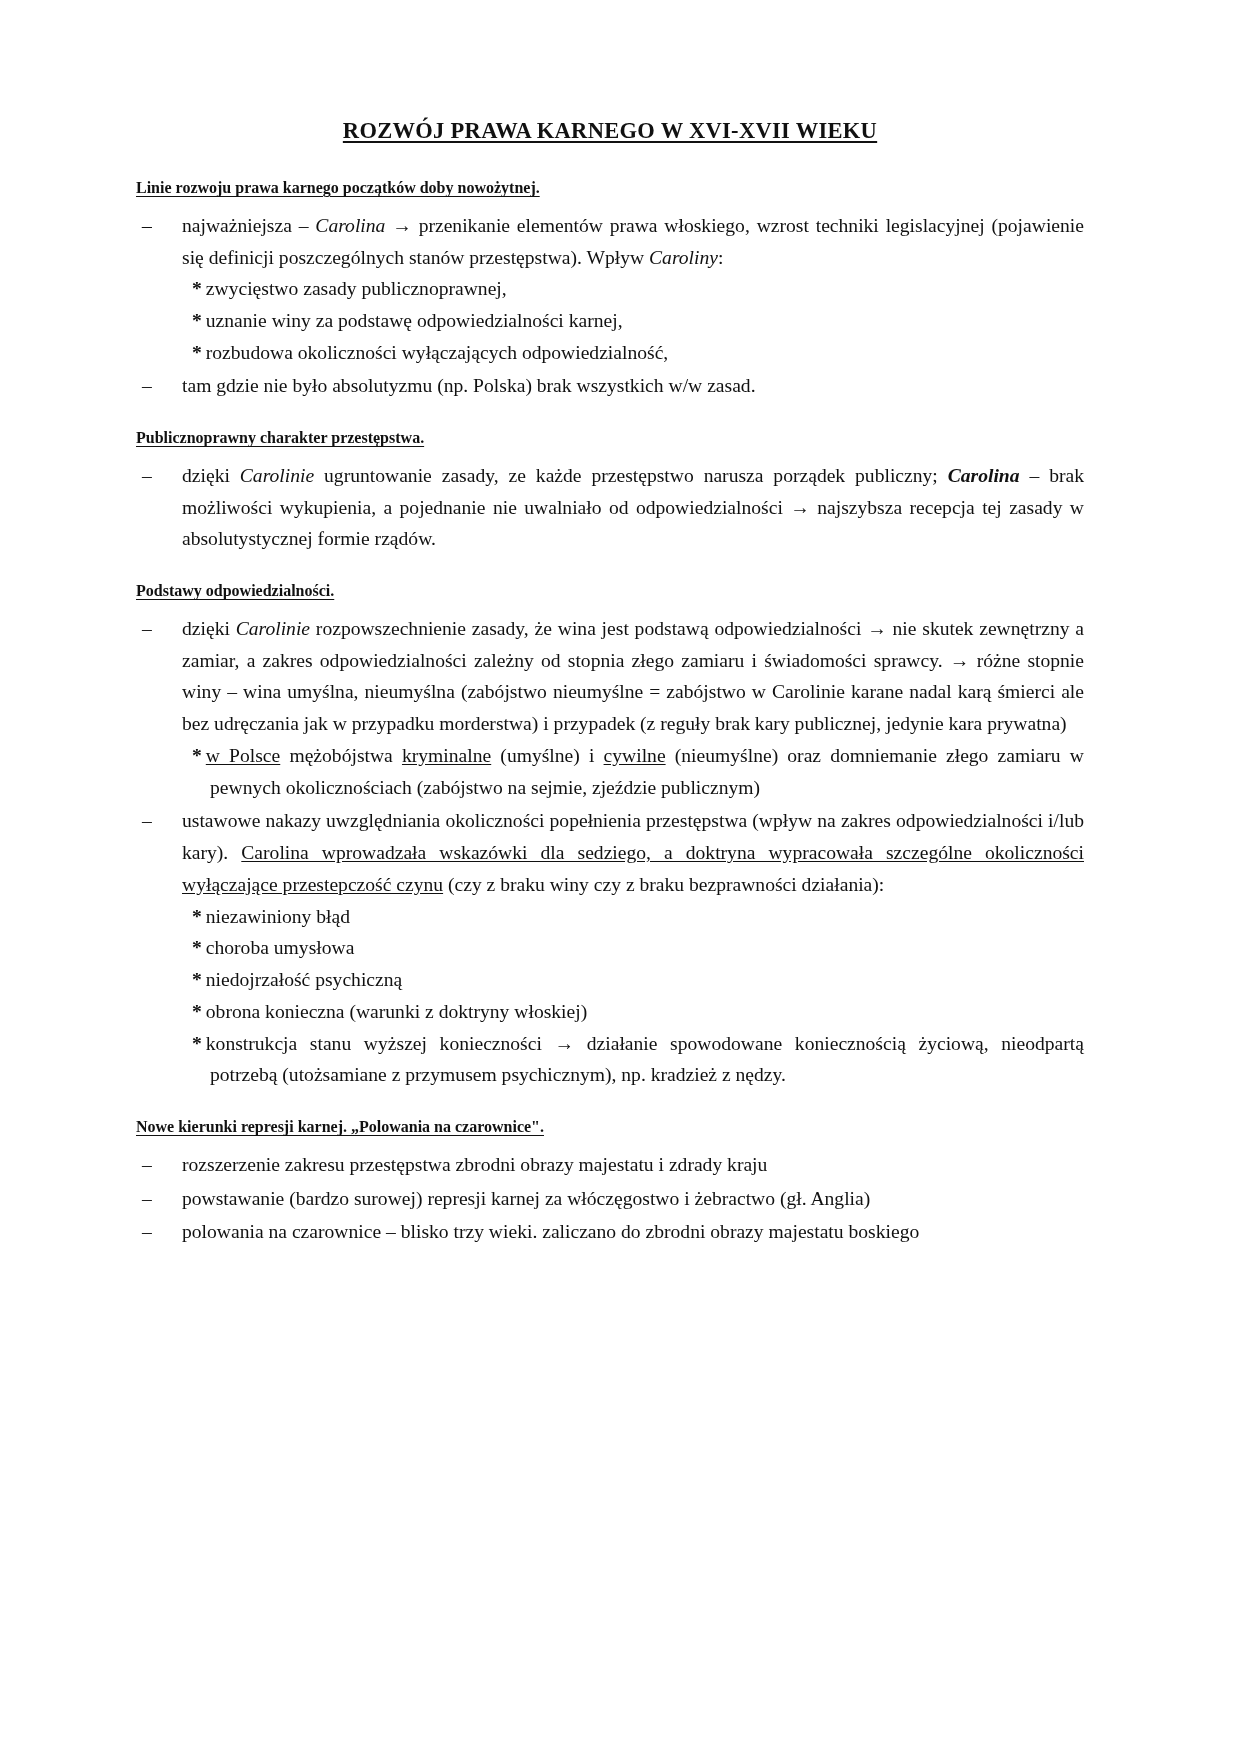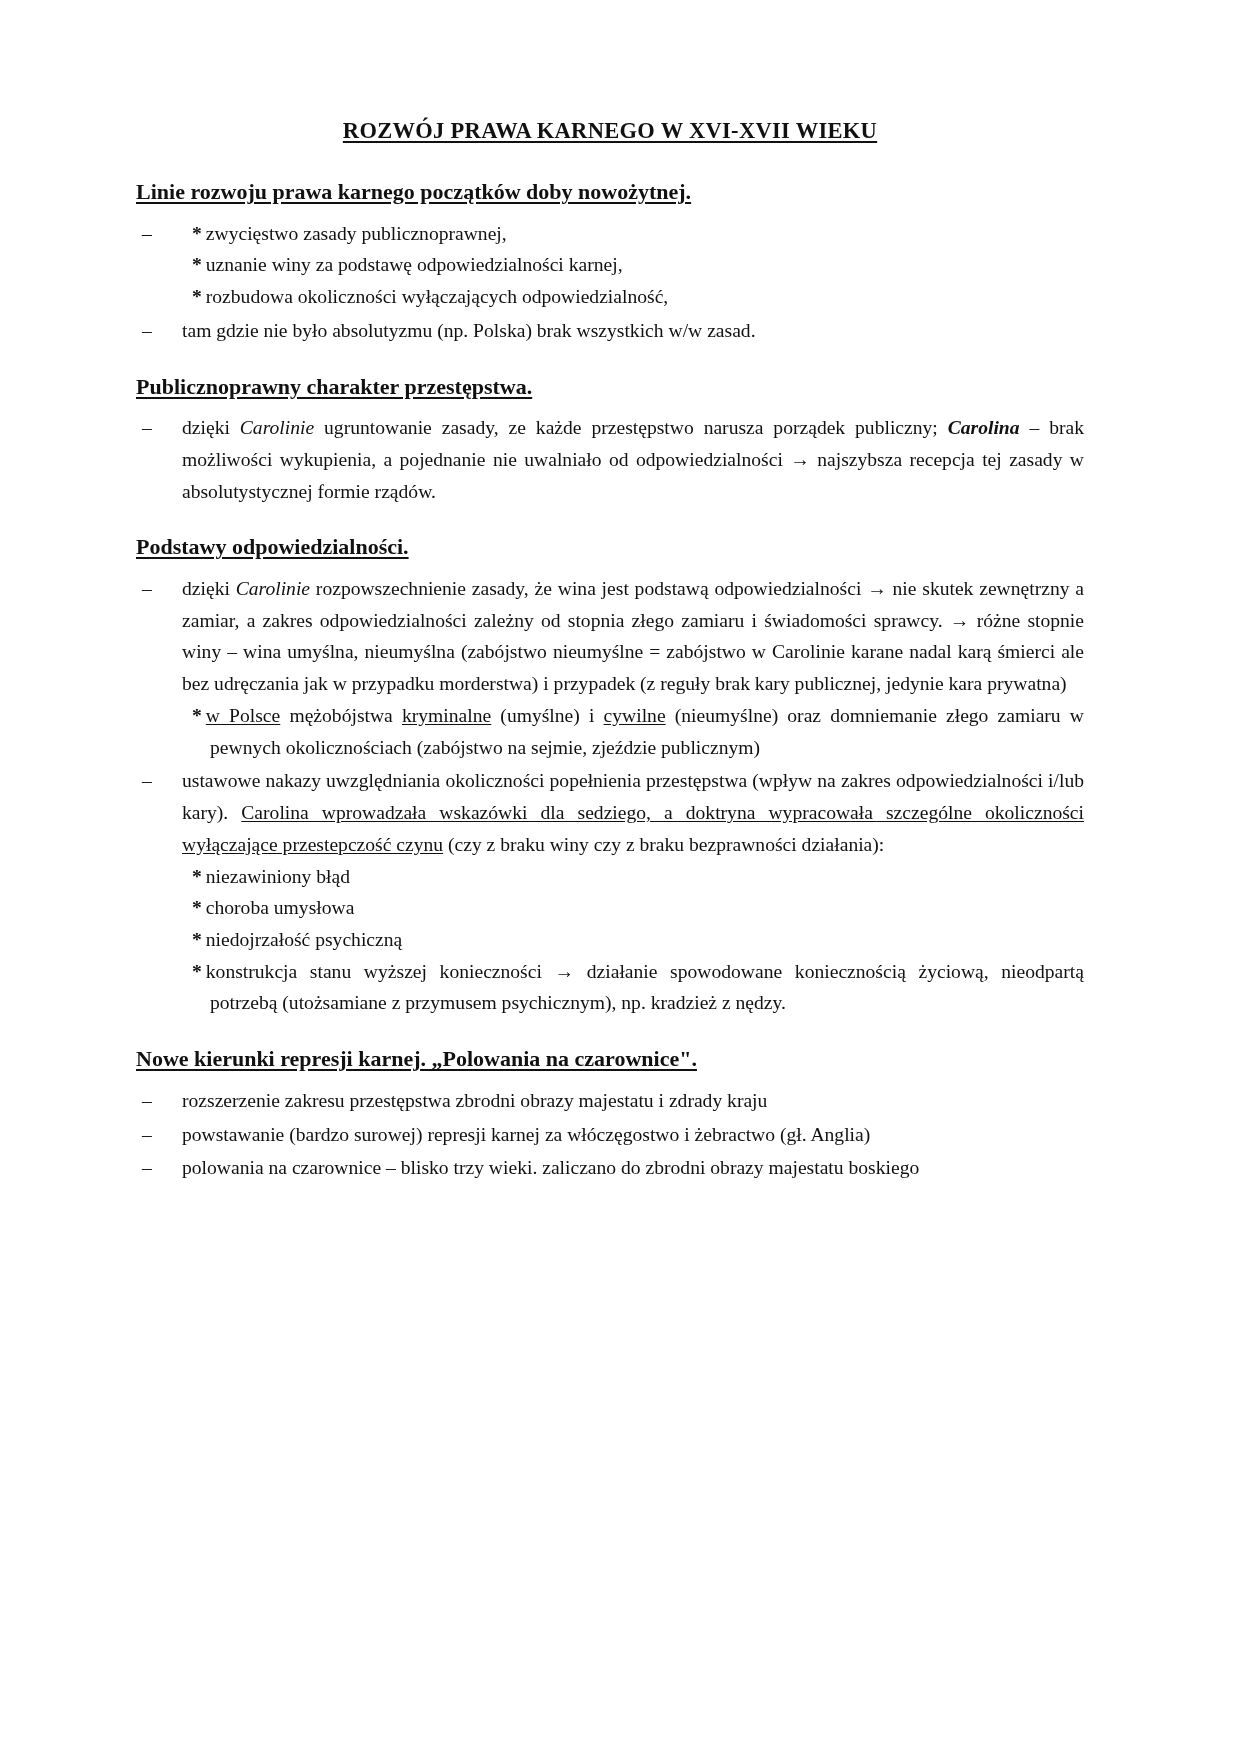--- a/index.html
+++ b/index.html
@@ -27,21 +27,21 @@
     font-weight: bold;
     font-size: 22.5px;
     letter-spacing: 0.3px;
     margin: 0 0 34px 0;
   }
   .doc-title span.u {
     text-decoration: underline;
     text-underline-offset: 3px;
   }
   h2.section-heading {
-    font-size: 22px;
+    font-size: 16px;
     font-weight: bold;
     margin: 0 0 11px 0;
     padding: 0;
     line-height: 1.3;
   }
   h2.section-heading span.u {
     text-decoration: underline;
     text-underline-offset: 3px;
   }
   .section {
@@ -90,21 +90,21 @@
 
   <div class="doc-title">
     <span class="u">ROZWÓJ PRAWA KARNEGO W XVI-XVII WIEKU</span>
   </div>
 
   <div id="sections-root">
       <section class="section">
         <h2 class="section-heading"><span class="u">Linie rozwoju prawa karnego początków doby nowożytnej.</span></h2>
         <ul class="dash-list">
           <li class="dash-item"><span class="dash-marker">–</span></li>
-          <li class="dash-item"><span class="dash-marker">–</span><div>
+          <li class="dash-item"><span class="dash-marker">–</span><span><span>najważniejsza – </span><i>Carolina</i><span> → przenikanie elementów prawa włoskiego, wzrost techniki legislacyjnej (pojawienie się definicji poszczególnych stanów przestępstwa). Wpływ </span><i>Caroliny</i><span>:</span></span><div>
               <div class="star-line"><span class="st">*</span><span><span>zwycięstwo </span><b>zasady publicznoprawnej,</b></span></div>
               <div class="star-line"><span class="st">*</span><span><span>uznanie </span><b>winy</b><span> za podstawę odpowiedzialności karnej,</span></span></div>
               <div class="star-line"><span class="st">*</span><span><span>rozbudowa okoliczności </span><b>wyłączających odpowiedzialność,</b></span></div>
             </div></li>
           <li class="dash-item"><span class="dash-marker">–</span><span><span>tam gdzie nie było absolutyzmu (np. Polska) brak wszystkich w/w zasad.</span></span></li>
         </ul>
       </section>
       <section class="section">
         <h2 class="section-heading"><span class="u">Publicznoprawny charakter przestępstwa.</span></h2>
         <ul class="dash-list">
@@ -114,20 +114,21 @@
       <section class="section">
         <h2 class="section-heading"><span class="u">Podstawy odpowiedzialności.</span></h2>
         <ul class="dash-list">
           <li class="dash-item"><span class="dash-marker">–</span><span><span>dzięki </span><i>Carolinie</i><span> rozpowszechnienie zasady, że </span><b>wina jest podstawą odpowiedzialności</b><span> → nie skutek zewnętrzny a zamiar, a zakres odpowiedzialności zależny od </span><b>stopnia</b><span> złego zamiaru i świadomości sprawcy. → różne stopnie winy – </span><b>wina umyślna, nieumyślna</b><span> (zabójstwo nieumyślne = zabójstwo w Carolinie karane nadal karą śmierci ale bez udręczania jak w przypadku morderstwa) i </span><b>przypadek</b><span> (z reguły brak kary publicznej, jedynie kara prywatna)</span></span><div>
               <div class="star-line"><span class="st">*</span><span><span class="ul">w Polsce</span><span> mężobójstwa </span><span class="ul">kryminalne</span><span> (umyślne) i </span><span class="ul">cywilne</span><span> (nieumyślne) oraz domniemanie złego zamiaru w pewnych okolicznościach (zabójstwo na sejmie, zjeździe publicznym)</span></span></div>
             </div></li>
           <li class="dash-item"><span class="dash-marker">–</span><span><b>ustawowe nakazy uwzględniania okoliczności</b><span> popełnienia przestępstwa (wpływ na zakres odpowiedzialności i/lub kary). </span><span class="ul">Carolina wprowadzała wskazówki dla sedziego, a doktryna wypracowała szczególne okoliczności wyłączające przestepczość czynu</span><span> (czy z braku winy czy z braku bezprawności działania):</span></span><div>
               <div class="star-line"><span class="st">*</span><span><b>niezawiniony błąd</b></span></div>
               <div class="star-line"><span class="st">*</span><span><b>choroba umysłowa</b></span></div>
               <div class="star-line"><span class="st">*</span><span><b>niedojrzałość</b><span> psychiczną</span></span></div>
+              <div class="star-line"><span class="st">*</span><span><b>obrona konieczna</b><span> (warunki z doktryny włoskiej)</span></span></div>
               <div class="star-line"><span class="st">*</span><span><span>konstrukcja </span><b>stanu wyższej konieczności</b><span> → działanie spowodowane koniecznością życiową, nieodpartą potrzebą (utożsamiane z przymusem psychicznym), np. kradzież z nędzy.</span></span></div>
             </div></li>
         </ul>
       </section>
       <section class="section">
         <h2 class="section-heading"><span class="u">Nowe kierunki represji karnej. „Polowania na czarownice".</span></h2>
         <ul class="dash-list">
           <li class="dash-item"><span class="dash-marker">–</span><span><b>rozszerzenie zakresu przestępstwa zbrodni obrazy majestatu i zdrady kraju</b></span></li>
           <li class="dash-item"><span class="dash-marker">–</span><span><span>powstawanie (bardzo surowej) represji karnej za </span><b>włóczęgostwo</b><span> i </span><b>żebractwo</b><span> (gł. Anglia)</span></span></li>
           <li class="dash-item"><span class="dash-marker">–</span><span><b>polowania na czarownice</b><span> – blisko trzy wieki. zaliczano do zbrodni obrazy majestatu boskiego</span></span></li>

